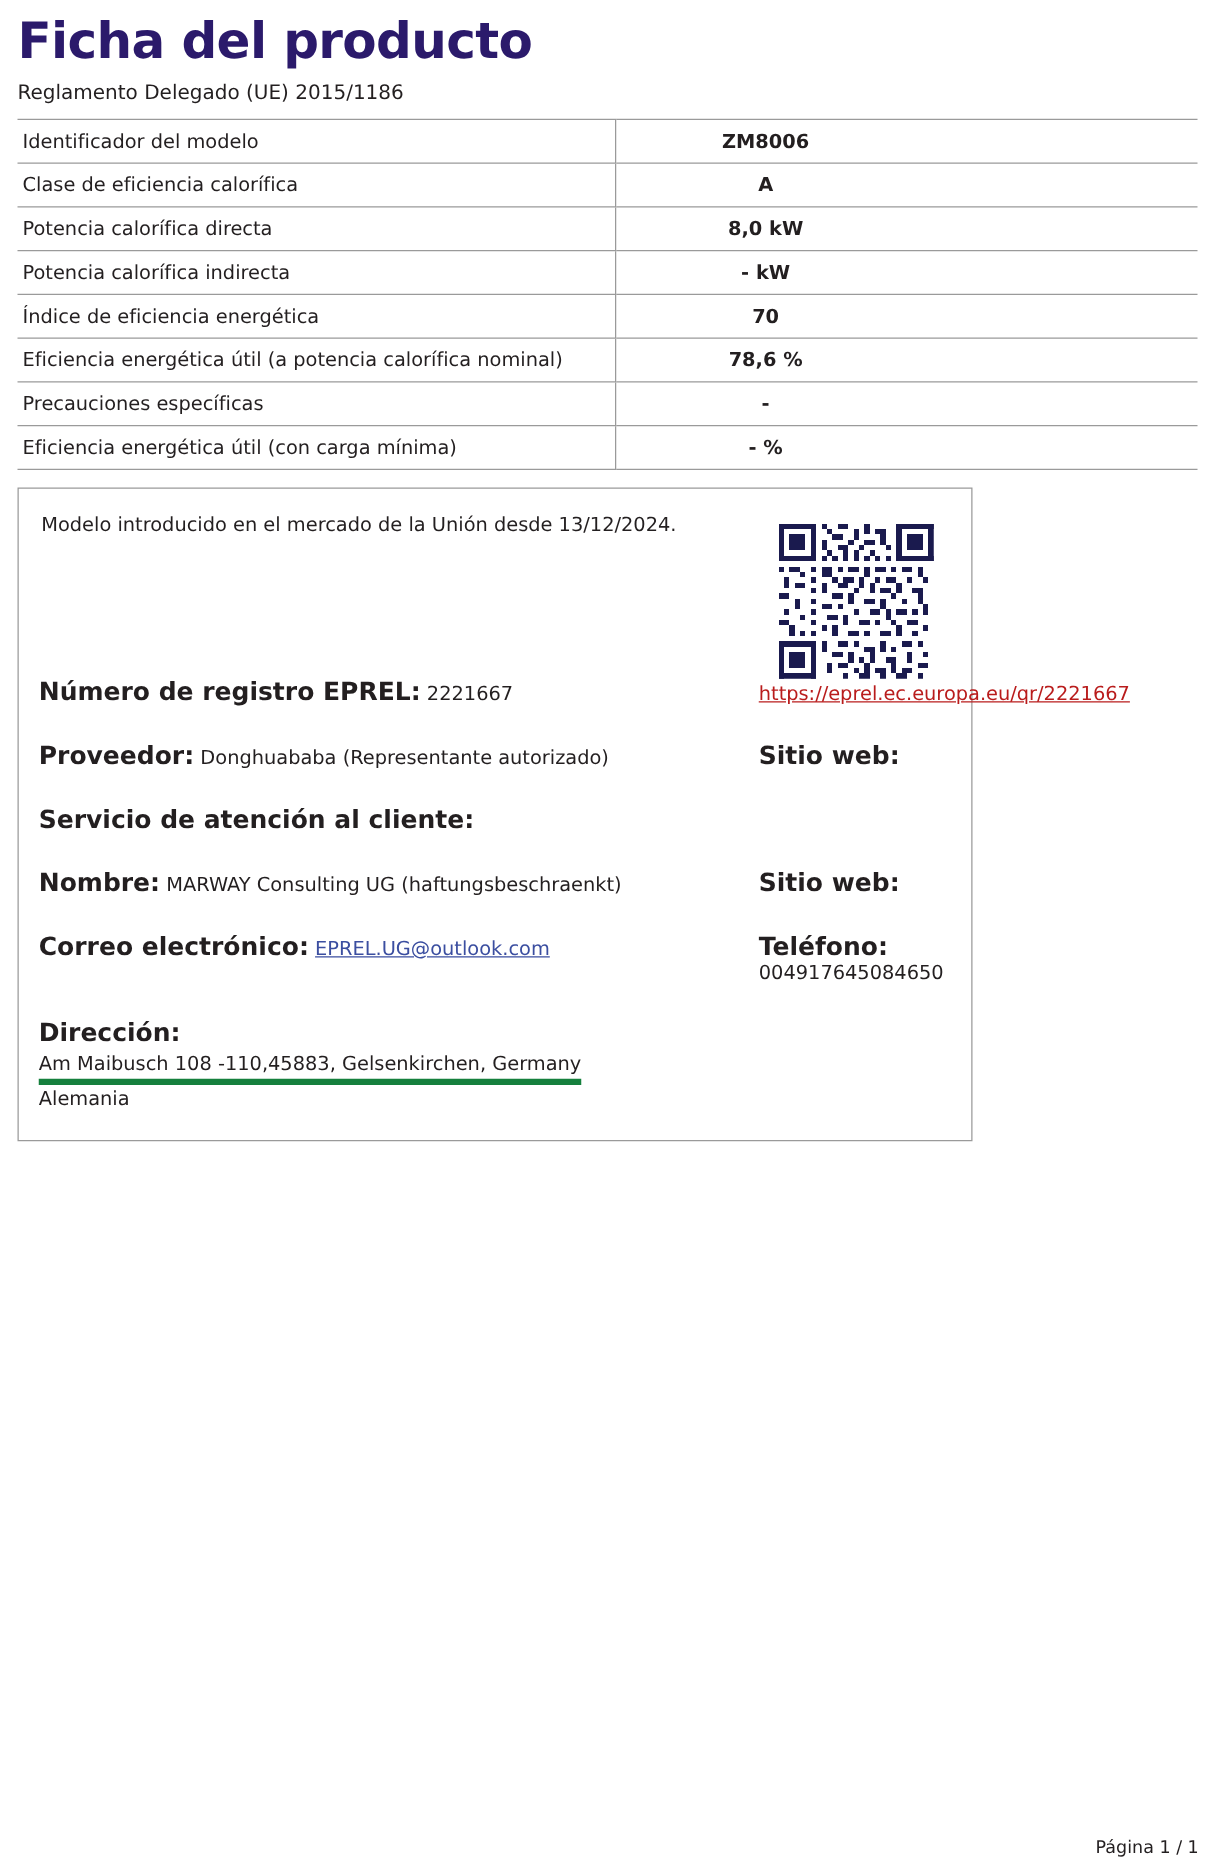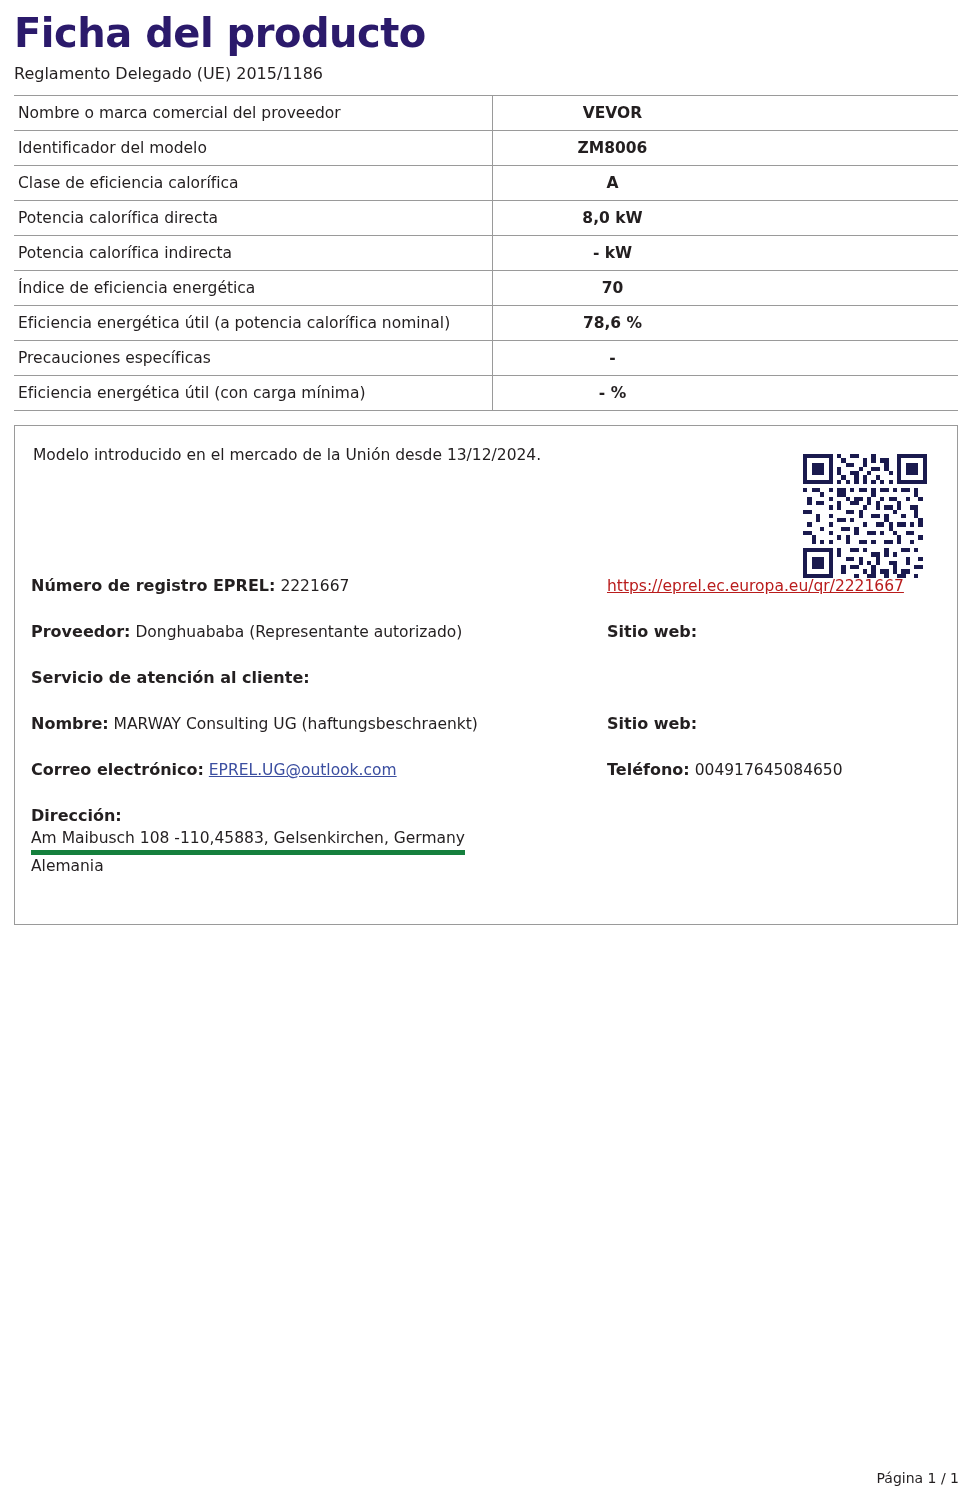--- a/index.html
+++ b/index.html
@@ -71,21 +71,21 @@
     text-align: center;
     font-weight: 700;
     font-size: 15.5px;
     padding-right: 230px !important;
   }
 
   
   .info-box {
     position: relative;
     margin: 14px 14px 16px 14px;
-    width: 944px;
+    width: 764px;
     box-sizing: border-box;
     border: 1px solid #9a9a9a;
     min-height: 500px;
     padding: 16px 0 20px 16px;
   }
   .market-line {
     font-size: 15.5px;
     margin: 4px 0 0 2px;
   }
 
@@ -111,21 +111,21 @@
   }
   .col-left {
     width: 576px;
     flex: 0 0 576px;
   }
   .col-right {
     flex: 1 1 auto;
   }
   .lbl {
     font-weight: 700;
-    font-size: 16px;
+    font-size: 20px;
   }
   .val {
     font-size: 15.5px;
     font-weight: 400;
   }
   .line {
     margin-bottom: 27px;
     font-size: 15.5px;
   }
   .link {
@@ -161,24 +161,20 @@
 
 <div class="page">
 
   <div class="header">
     <div class="doc-title">Ficha del producto</div>
     <div class="doc-subtitle">Reglamento Delegado (UE) 2015/1186</div>
   </div>
 
   <table class="spec-table">
     <tbody>
-      <tr>
-        <td class="spec-label">Nombre o marca comercial del proveedor</td>
-        <td class="spec-value">VEVOR</td>
-      </tr>
       <tr>
         <td class="spec-label">Identificador del modelo</td>
         <td class="spec-value">ZM8006</td>
       </tr>
       <tr>
         <td class="spec-label">Clase de eficiencia calorífica</td>
         <td class="spec-value">A</td>
       </tr>
       <tr>
         <td class="spec-label">Potencia calorífica directa</td>

